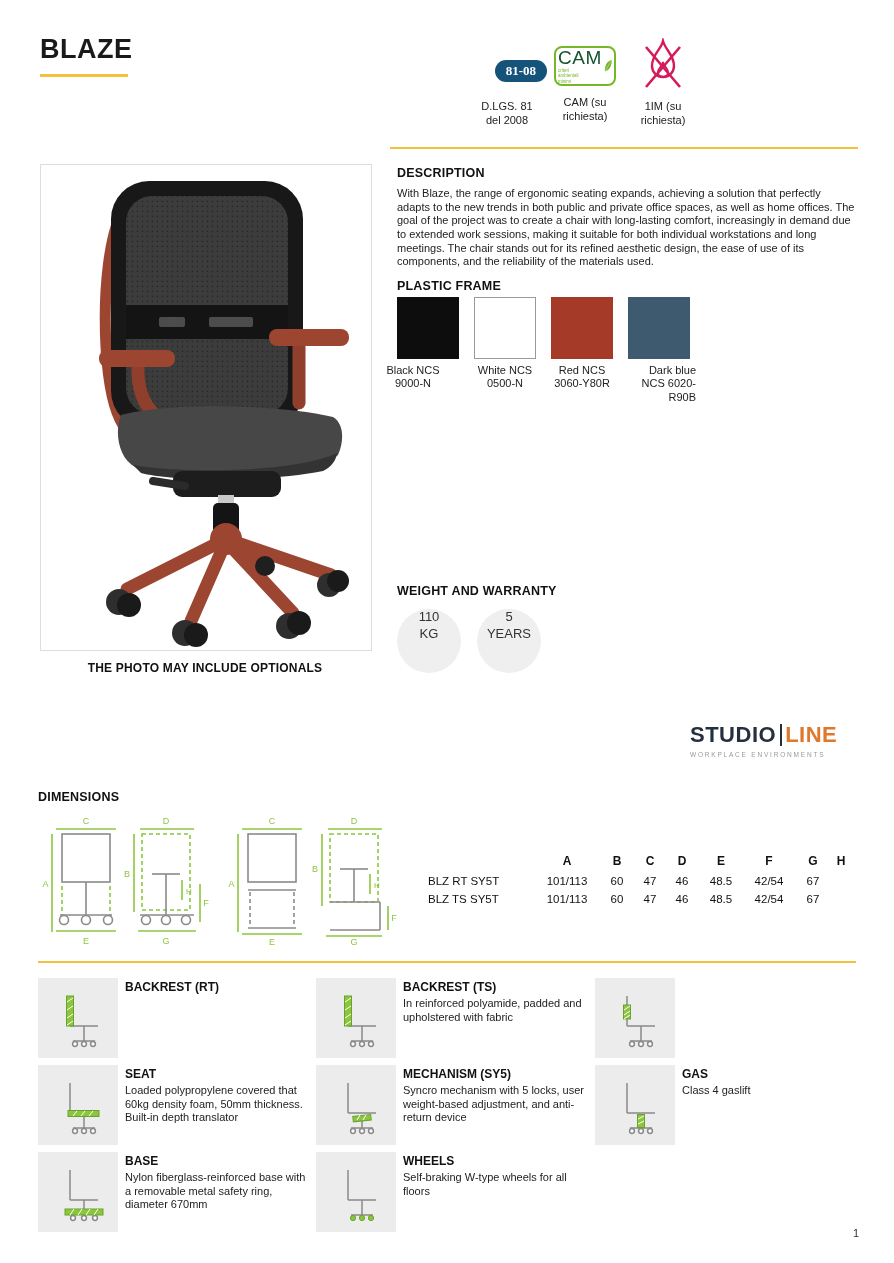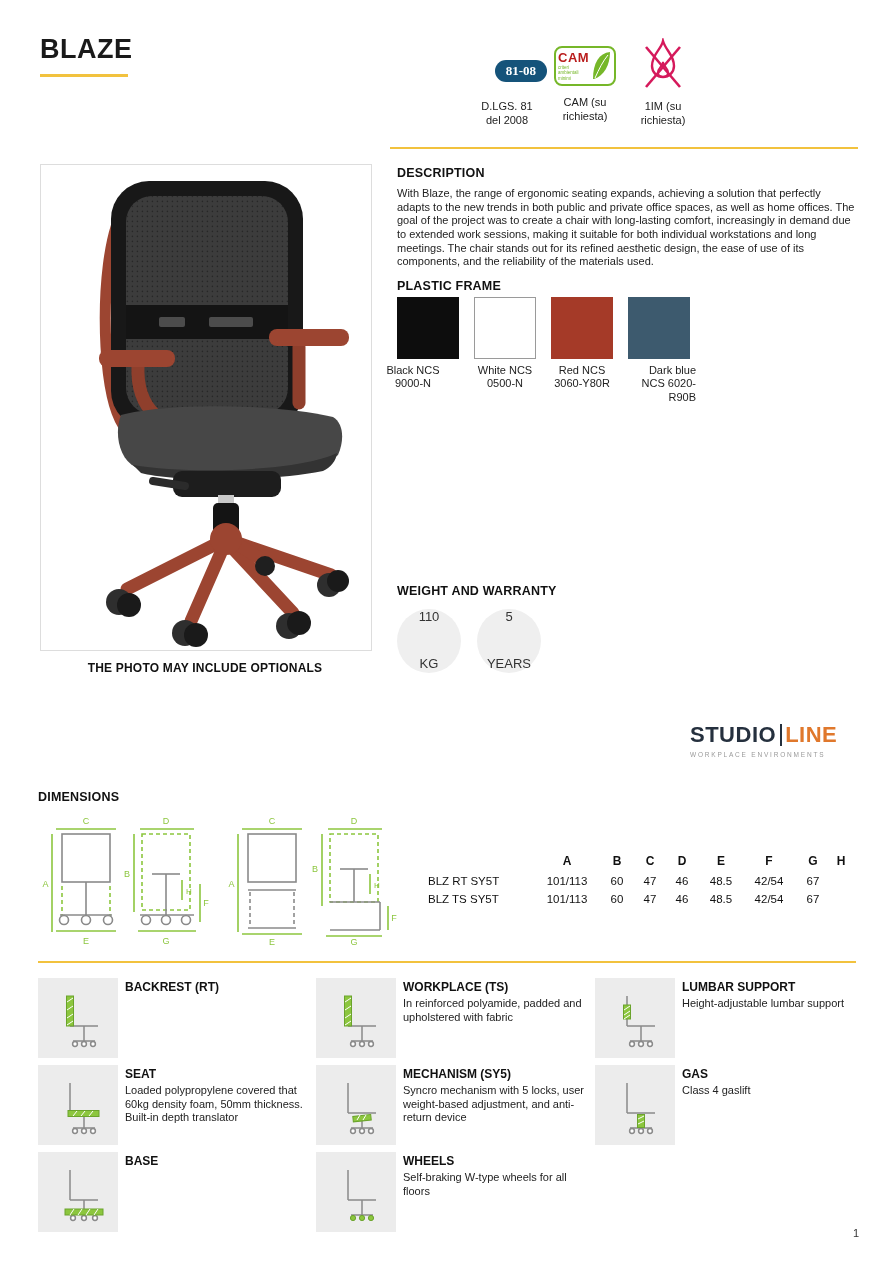--- a/index.html
+++ b/index.html
@@ -9,27 +9,27 @@
   .h{font-weight:bold;font-size:12.5px;letter-spacing:.2px;color:#111;}
   .ml{white-space:pre-line;}
   .body-text{font-size:11px;line-height:1.24;color:#222;}
   .cert-col{width:80px;text-align:center;}
   .cert-label{font-size:11px;line-height:1.25;color:#222;}
   .catas-text{font-weight:bold;font-style:italic;font-size:21px;letter-spacing:-1px;color:#c41d50;}
   .pill{display:inline-block;color:#fff;font-weight:bold;font-size:13px;padding:3px 11px;border-radius:13px;}
   .cam-badge{display:flex;align-items:center;gap:2px;border:2px solid #76b729;border-radius:8px;
              background:#fff;width:62px;height:40px;padding:1px 2px;box-sizing:border-box;}
   .cam-left{text-align:left;line-height:1;}
-  .cam-title{font-weight:bold;font-size:13px;color:#b91c1c;letter-spacing:.5px;}
+  .cam-title{font-weight:normal;font-size:19px;color:#14532d;letter-spacing:.5px;}
   .cam-sub{font-size:4.5px;color:#76b729;white-space:pre-line;line-height:1.15;margin-top:1px;}
   .swatch{width:62px;height:62px;}
   .swatch.white{border:1px solid #9a9a9a;box-sizing:border-box;}
   .swatch-label{width:74px;text-align:center;font-size:11px;line-height:1.22;color:#222;}
   .circle-badge{width:64px;height:64px;border-radius:50%;display:flex;flex-direction:column;
-                align-items:center;justify-content:space-between;font-size:13px;color:#333;line-height:1.3;}
+                align-items:center;justify-content:flex-start;font-size:13px;color:#333;line-height:1.3;}
   .gold-line{height:2px;}
   .photo-frame{border:1px solid #ddd;background:#fff;}
   .caption{font-weight:bold;font-size:12px;color:#111;text-align:center;letter-spacing:.2px;}
   .brand{display:flex;align-items:center;}
   .brand-studio{font-weight:bold;font-size:22px;letter-spacing:.5px;color:#25303e;}
   .brand-bar{display:inline-block;width:2px;height:22px;background:#25303e;margin:0 3px 0 4px;}
   .brand-line{font-weight:bold;font-size:22px;letter-spacing:.5px;color:#e0782c;}
   .brand-tag{font-size:6.5px;letter-spacing:1.8px;color:#9a9a9a;margin-top:3px;}
   .dim-table{display:grid;grid-template-columns:110px 58px 42px 24px 40px 38px 58px 30px 26px;
              font-size:11.5px;color:#111;}
@@ -347,21 +347,21 @@
       <rect x="18.5" y="8" width="7" height="30" fill="#8cc63e" stroke="#6aa32c"></rect>
       <g stroke="#fff" stroke-width="1">
           <line x1="19" y1="14" x2="25" y2="10"></line>
           <line x1="19" y1="22" x2="25" y2="18"></line>
           <line x1="19" y1="30" x2="25" y2="26"></line>
           <line x1="19" y1="37" x2="25" y2="33"></line>
         </g>
     </svg>
   </div>
   <div class="abs" style="left:403px;top:980px;">
-    <div class="feature-title">WORKPLACE (TS)</div>
+    <div class="feature-title">BACKREST (TS)</div>
     <div class="feature-desc">In reinforced polyamide, padded and upholstered with fabric</div>
   </div>
 
   <div class="abs feature-icon" style="left:595px;top:978px;">
     <svg width="60" height="60" viewBox="0 0 60 60">
       <g stroke="#8a8a8a" stroke-width="1.5" fill="none">
         <line x1="22" y1="8" x2="22" y2="38"></line>
           <line x1="22" y1="38" x2="50" y2="38"></line>
         <line x1="36" y1="38" x2="36" y2="53"></line>
           <line x1="25" y1="53" x2="47" y2="53"></line>
@@ -369,24 +369,20 @@
           <circle cx="36" cy="56" r="2.4" fill="#fff"></circle>
           <circle cx="45" cy="56" r="2.4" fill="#fff"></circle>
       </g>
       <rect x="18.5" y="17" width="7" height="14" fill="#8cc63e" stroke="#6aa32c"></rect>
       <g stroke="#fff" stroke-width="1">
           <line x1="19" y1="22" x2="25" y2="18"></line>
           <line x1="19" y1="27" x2="25" y2="23"></line>
           <line x1="19" y1="31" x2="25" y2="27"></line>
         </g>
     </svg>
-  </div>
-  <div class="abs" style="left:682px;top:980px;">
-    <div class="feature-title">LUMBAR SUPPORT</div>
-    <div class="feature-desc">Height-adjustable lumbar support</div>
   </div>
 
   <div class="abs feature-icon" style="left:38px;top:1065px;">
     <svg width="60" height="60" viewBox="0 0 60 60">
       <g stroke="#8a8a8a" stroke-width="1.5" fill="none">
         <line x1="22" y1="8" x2="22" y2="38"></line>
         <line x1="36" y1="40" x2="36" y2="53"></line>
           <line x1="25" y1="53" x2="47" y2="53"></line>
         <circle cx="27" cy="56" r="2.4" fill="#fff"></circle>
           <circle cx="36" cy="56" r="2.4" fill="#fff"></circle>
@@ -464,20 +460,21 @@
       <g stroke="#fff" stroke-width="1">
           <line x1="22" y1="53" x2="26" y2="47"></line>
           <line x1="30" y1="53" x2="34" y2="47"></line>
           <line x1="38" y1="53" x2="42" y2="47"></line>
           <line x1="46" y1="53" x2="50" y2="47"></line>
         </g>
     </svg>
   </div>
   <div class="abs" style="left:125px;top:1154px;">
     <div class="feature-title">BASE</div>
+    <div class="feature-desc">Nylon fiberglass-reinforced base with a removable metal safety ring, diameter 670mm</div>
   </div>
 
   <div class="abs feature-icon" style="left:316px;top:1152px;">
     <svg width="60" height="60" viewBox="0 0 60 60">
       <g stroke="#8a8a8a" stroke-width="1.5" fill="none">
         <line x1="22" y1="8" x2="22" y2="38"></line>
           <line x1="22" y1="38" x2="50" y2="38"></line>
         <line x1="36" y1="38" x2="36" y2="53"></line>
           <line x1="25" y1="53" x2="47" y2="53"></line>
       </g>

